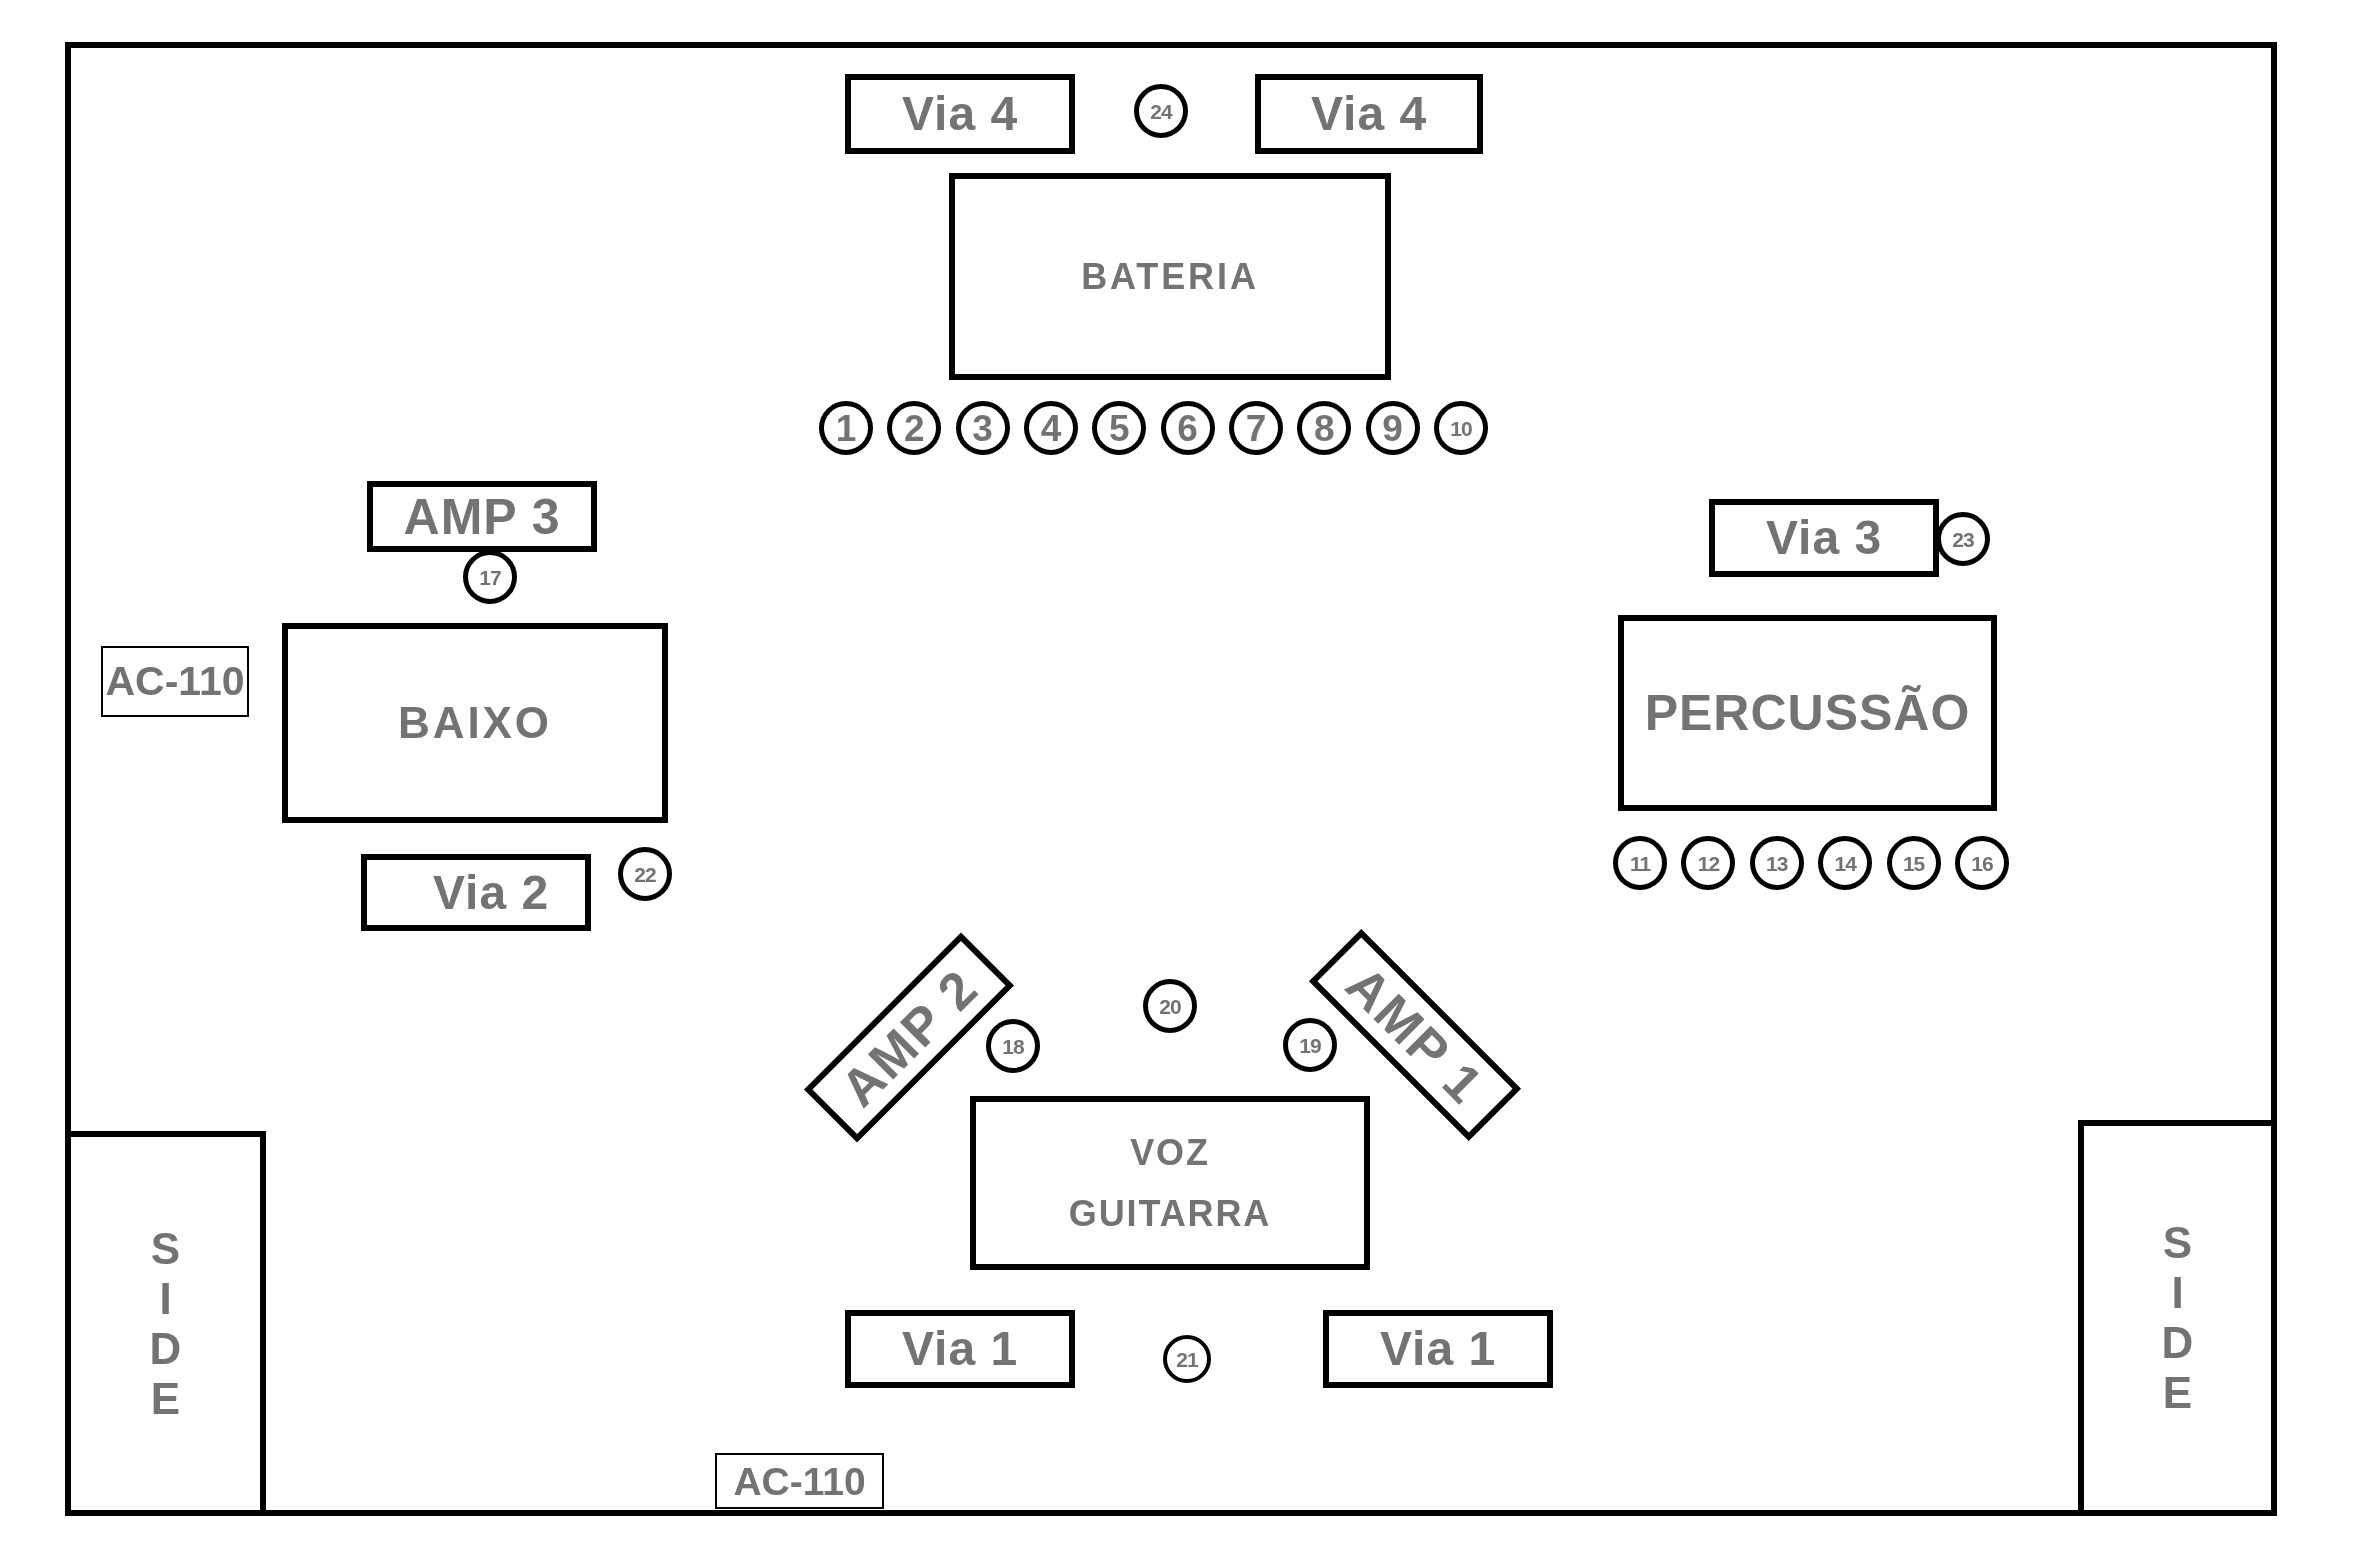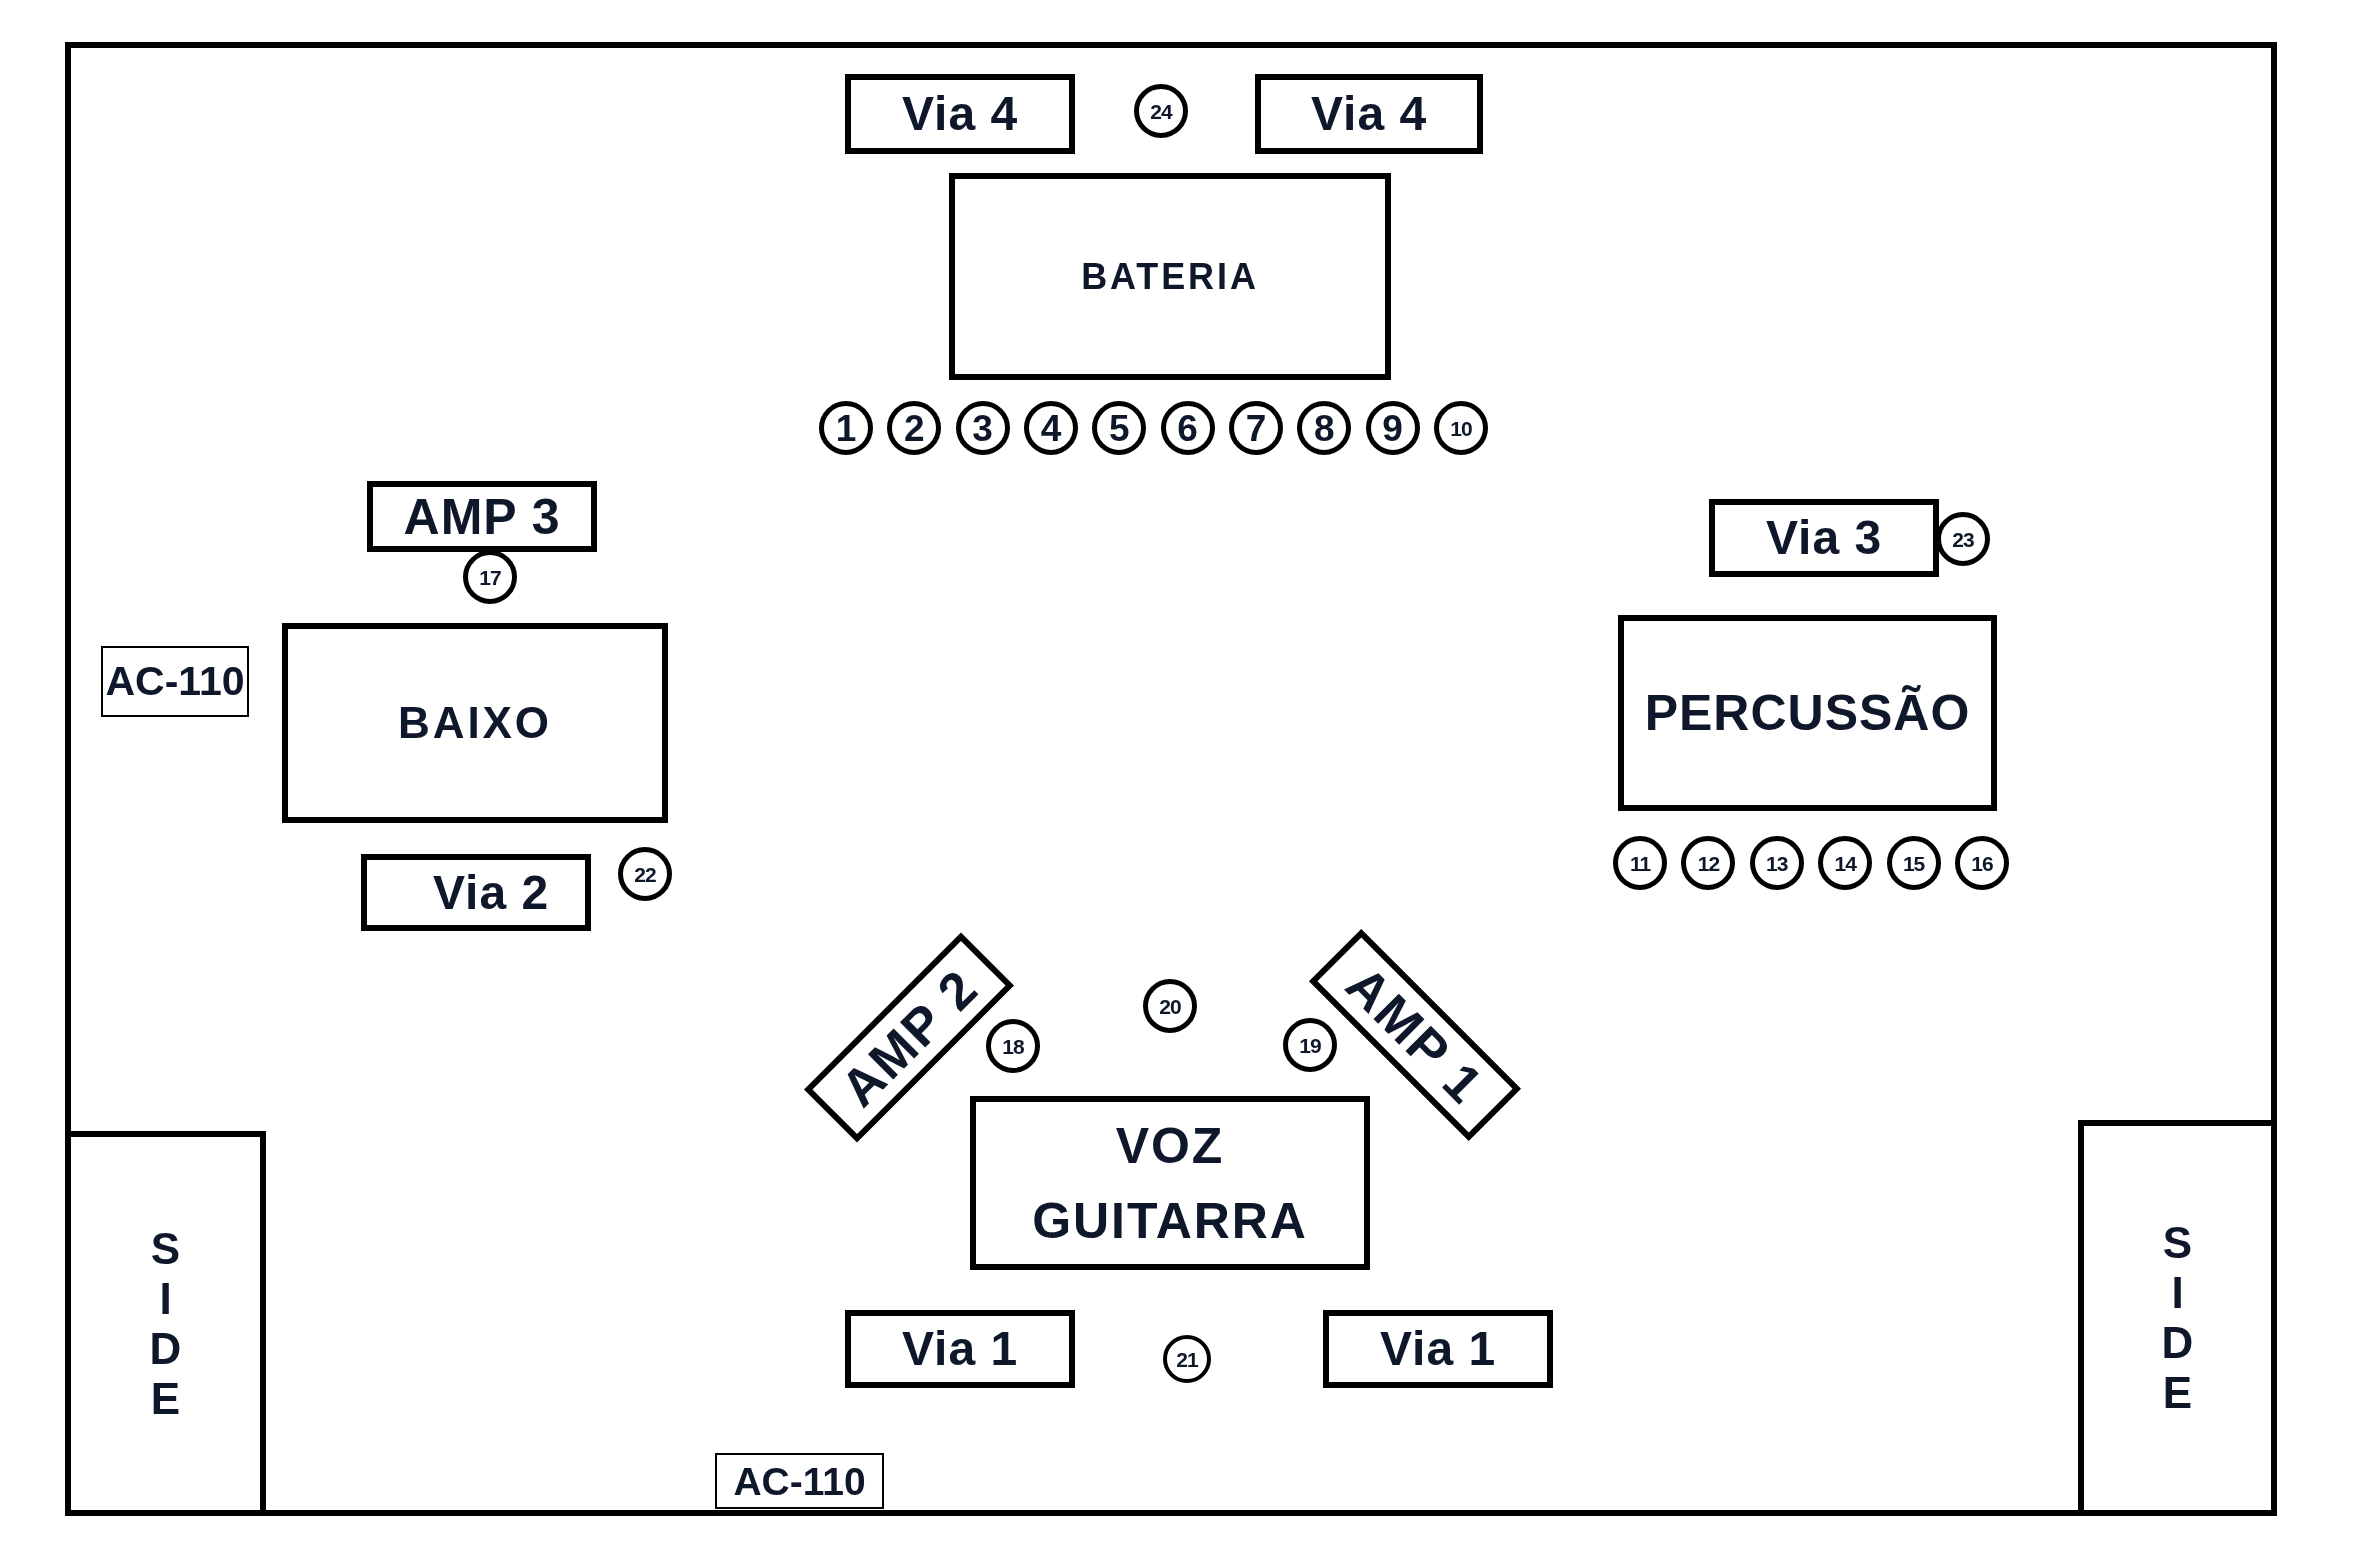--- a/index.html
+++ b/index.html
@@ -7,21 +7,21 @@
     padding: 0;
     background: #ffffff;
   }
   .canvas {
     position: relative;
     width: 2360px;
     height: 1564px;
     background: #ffffff;
     font-family: "Liberation Sans", sans-serif;
     font-weight: bold;
-    color: #0f172a;
+    color: #737373;
     overflow: hidden;
   }
   .outline {
     position: absolute;
     left: 65px; top: 42px;
     width: 2212px; height: 1474px;
     border: 6.8px solid #000;
     box-sizing: border-box;
     background: #ffffff;
   }
@@ -42,21 +42,21 @@
   }
   .lbl-via   { font-size: 48px; }
   .lbl-amp3  { font-size: 50px; margin-top: 25px; }
   .lbl-bat   { font-size: 36px; letter-spacing: 2.9px; }
   .lbl-baixo { font-size: 44px; letter-spacing: 2.9px; }
   .lbl-perc  { font-size: 50px; }
   .lbl-ac    { font-size: 41px; letter-spacing: 0px; }
   .lbl-ac-sm { font-size: 39px; letter-spacing: 0px; }
   .voz-box {
     flex-direction: column;
-    font-size: 50px;
+    font-size: 36px;
     gap: 25px;
     letter-spacing: 1.9px;
   }
   .amp-rot {
     font-size: 52px;
     letter-spacing: 1.9px;
   }
   .rot-neg45 { transform: rotate(-45deg); }
   .rot-pos45 { transform: rotate(45deg); }
   .circle {

